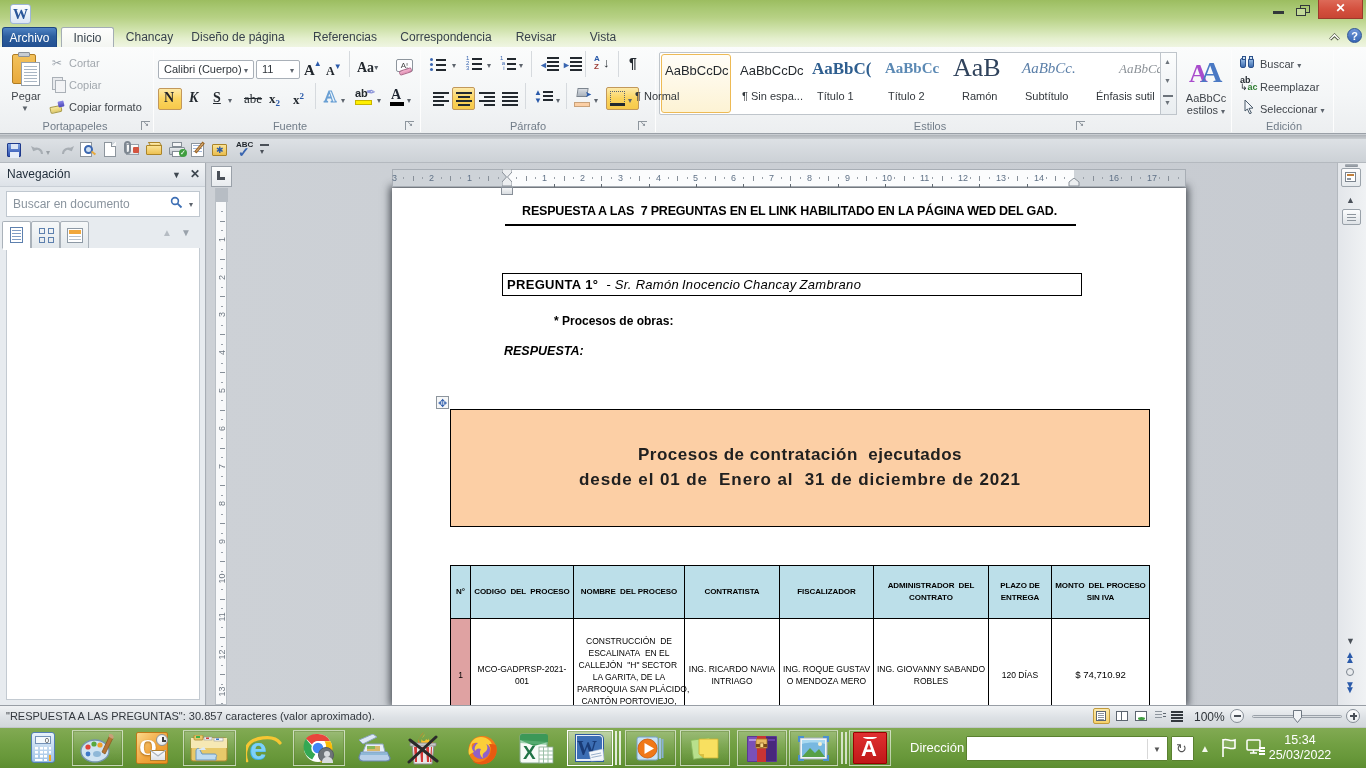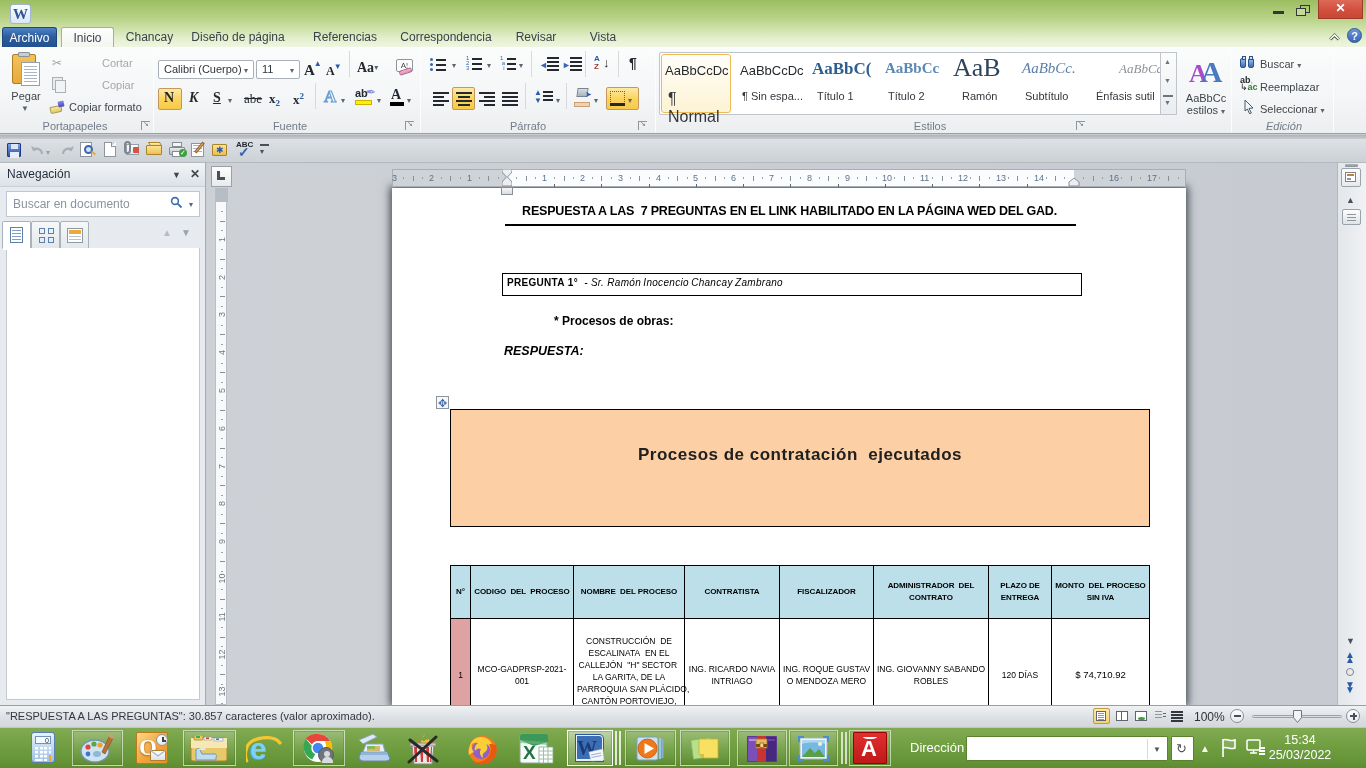--- a/index.html
+++ b/index.html
@@ -27,21 +27,21 @@
 #tab-inicio { left:61px; width:53px; background:linear-gradient(#fefefd,#f3f5f1); border:1px solid #a4adb5; border-bottom:none; border-radius:2.5px 2.5px 0 0; color:#3a444e; }
 
 
 #ribbon { left:0; top:47px; width:1366px; height:87px; background:linear-gradient(#fbfcfc, #f4f6f7 55%, #eceef0 100%); border-bottom:1px solid #9aa0a7; }
 #ribbon-under { left:0; top:135px; width:1366px; height:4px; background:linear-gradient(#aeb3b8,#c9cdd1); }
 .gsep { top:3px; width:1px; height:82px; background:#c9cfd4; border-right:1px solid #fdfdfd; }
 .glabel { top:73px; height:12px; font-size:11px; color:#717c88; text-align:center; }
 .launch { top:74px; width:9px; height:9px; border-left:1px solid #8d959d; border-top:1px solid #8d959d; }
 .launch:after { content:"\2198"; position:absolute; left:1px; top:-2px; font-size:7px; color:#68717b; }
 .rtxt { font-size:11px; color:#40454b; white-space:nowrap; }
-.rtxt-gray { font-size:11px; color:#a2a8ae; white-space:nowrap;margin-left:33px; }
+.rtxt-gray { font-size:11px; color:#a2a8ae; white-space:nowrap; }
 .dropar { color:#5d646c; font-size:8px; }
 
 
 #qat { left:0; top:139px; width:1366px; height:24px; background:linear-gradient(#dde1e5,#ccd1d6); border-bottom:1px solid #b4b9bf; }
 
 
 #navpane { left:0; top:163px; width:206px; height:542px; background:#e7ebef; border-right:1px solid #a7adb4; }
 #nav-head { left:0; top:0; width:205px; height:24px; background:linear-gradient(#f2f4f6,#dde2e8); border-bottom:1px solid #c9cfd6; }
 #nav-search { left:6px; top:28px; width:194px; height:26px; background:#fff; border:1px solid #bfc7cf; }
 #nav-body { left:6px; top:85px; width:194px; height:452px; background:#fff; border:1px solid #c3cad1; border-top:none; }
@@ -139,21 +139,21 @@
   <div class="abs gsep" style="left:153px;"></div>
   <div class="abs gsep" style="left:420px;"></div>
   <div class="abs gsep" style="left:655px;"></div>
   <div class="abs gsep" style="left:1231px;"></div>
   <div class="abs gsep" style="left:1333px;"></div>
 
   <div class="abs glabel" style="left:20px;width:110px;">Portapapeles</div>
   <div class="abs glabel" style="left:240px;width:100px;">Fuente</div>
   <div class="abs glabel" style="left:478px;width:100px;">Párrafo</div>
   <div class="abs glabel" style="left:880px;width:100px;">Estilos</div>
-  <div class="abs glabel" style="left:1234px;width:100px;font-style:italic;">Edición</div>
+  <div class="abs glabel" style="left:1234px;width:100px;">Edición</div>
   <div class="abs launch" style="left:141px;"></div>
   <div class="abs launch" style="left:405px;"></div>
   <div class="abs launch" style="left:638px;"></div>
   <div class="abs launch" style="left:1076px;"></div>
 
   <div class="abs" style="left:12px;top:7px;width:29px;height:34px;">
     <div class="abs" style="left:0;top:0;width:24px;height:30px;background:linear-gradient(#f3c25c,#e8a93c);border:1px solid #b07d24;border-radius:2px;"></div>
     <div class="abs" style="left:6px;top:-2px;width:12px;height:5px;background:#c8cdd3;border:1px solid #8b9199;border-radius:1px;"></div>
     <div class="abs" style="left:9px;top:8px;width:19px;height:24px;background:#fff;border:1px solid #95a0ac;"></div>
     <div class="abs" style="left:12px;top:12px;width:13px;height:1px;background:#a9b6c4;box-shadow:0 3px 0 #a9b6c4, 0 6px 0 #a9b6c4, 0 9px 0 #a9b6c4, 0 12px 0 #a9b6c4, 0 15px 0 #a9b6c4;"></div>
@@ -250,21 +250,21 @@
   <div class="abs" style="left:574px;top:55px;width:16px;height:5px;background:#fbcfa5;border:1px solid #c9a27a;"></div>
   <div class="abs dropar" style="left:594px;top:49px;">▾</div>
   <div class="abs" style="left:606px;top:40px;width:33px;height:23px;background:linear-gradient(#fde9a8,#fbd45e 50%,#f7c94a);border:1px solid #c2985b;border-radius:2px;"></div>
   <div class="abs" style="left:610px;top:44px;width:15px;height:15px;border:1px dotted #5a6472;"></div>
   <div class="abs" style="left:610px;top:56px;width:15px;height:3px;background:#23292f;"></div>
   <div class="abs dropar" style="left:628px;top:49px;">▾</div>
 
   <div class="abs" style="left:659px;top:5px;width:518px;height:63px;background:#fff;border:1px solid #bfc5cb;border-radius:2px;"></div>
   <div class="abs" style="left:661px;top:7px;width:70px;height:59px;background:linear-gradient(#fffdf8,#fdf3d4);border:1.5px solid #edba55;border-radius:3px;"></div>
   <div class="abs" style="left:665px;top:16px;width:66px;font-size:13px;color:#24292e;white-space:nowrap;">AaBbCcDc</div>
-  <div class="abs" style="left:668px;top:43px;width:60px;font-size:16px;color:#33383d;">¶ Normal</div>
+  <div class="abs" style="left:635px;top:43px;width:60px;font-size:11px;color:#33383d;">¶ Normal</div>
   <div class="abs" style="left:740px;top:16px;width:66px;font-size:13px;color:#24292e;white-space:nowrap;">AaBbCcDc</div>
   <div class="abs" style="left:742px;top:43px;width:66px;font-size:11px;color:#33383d;">¶ Sin espa...</div>
   <div class="abs" style="left:812px;top:12px;width:70px;font-size:17px;font-weight:bold;color:#2e5e8f;font-family:'Liberation Serif',serif;white-space:nowrap;">AaBbC(</div>
   <div class="abs" style="left:817px;top:43px;width:60px;font-size:11px;color:#33383d;">Título 1</div>
   <div class="abs" style="left:885px;top:13px;width:70px;font-size:15px;font-weight:bold;color:#5b89b4;font-family:'Liberation Serif',serif;white-space:nowrap;">AaBbCc</div>
   <div class="abs" style="left:888px;top:43px;width:60px;font-size:11px;color:#33383d;">Título 2</div>
   <div class="abs" style="left:953px;top:6px;width:70px;font-size:26px;color:#30435c;font-family:'Liberation Serif',serif;white-space:nowrap;">AaB</div>
   <div class="abs" style="left:962px;top:43px;width:60px;font-size:11px;color:#33383d;">Ramón</div>
   <div class="abs" style="left:1022px;top:13px;width:76px;font-size:15px;font-style:italic;color:#5b7fa8;font-family:'Liberation Serif',serif;white-space:nowrap;">AaBbCc.</div>
   <div class="abs" style="left:1025px;top:43px;width:66px;font-size:11px;color:#33383d;">Subtítulo</div>
@@ -395,28 +395,29 @@
   <div id="nav-body" class="abs"></div>
 </div>
     </div>
 
 <div id="doc-area" class="abs">
       <div id="page"></div>
       <div id="doc-content" style="position:relative;width:1130px;height:542px;">
   <div class="abs" style="left:299px;top:41px;width:567px;text-align:center;font-size:12.5px;font-weight:bold;color:#000;letter-spacing:-0.2px;">RESPUESTA A LAS&nbsp; 7 PREGUNTAS EN EL LINK HABILITADO EN LA PÁGINA WED DEL GAD.</div>
   <div class="abs" style="left:298px;top:61px;width:571px;height:2px;background:#000;"></div>
   <div class="abs" style="left:295px;top:110px;width:580px;height:23px;border:1.4px solid #000;"></div>
-  <div class="abs" style="left:300px;top:114px;font-size:10px;color:#000;letter-spacing:0.3px;"><b>PREGUNTA&nbsp;1°</b>&nbsp; <span style="font-style:italic;">- Sr. Ramón Inocencio Chancay Zambrano</span></div>
+  <div class="abs" style="left:300px;top:114px;font-size:13px;color:#000;letter-spacing:0.3px;"><b>PREGUNTA&nbsp;1°</b>&nbsp; <span style="font-style:italic;">- Sr. Ramón Inocencio Chancay Zambrano</span></div>
   <div class="abs" style="left:347px;top:151px;font-size:12px;font-weight:bold;color:#000;">* Procesos de obras:</div>
   <div class="abs" style="left:297px;top:181px;font-size:12.5px;font-weight:bold;font-style:italic;color:#000;">RESPUESTA:</div>
 
   <div class="abs" style="left:229px;top:233px;width:13px;height:13px;background:#f6f7f8;border:1px solid #8d959d;color:#3a66b0;font-size:11px;line-height:12px;text-align:center;">✥</div>
 
   <div class="abs" style="left:243px;top:246px;width:700px;height:118px;background:#fccfa5;border:1.4px solid #000;"></div>
   <div class="abs" style="left:243px;top:282px;width:700px;text-align:center;font-size:17px;font-weight:bold;color:#202020;letter-spacing:0.5px;">Procesos de contratación&nbsp; ejecutados</div>
+  <div class="abs" style="left:243px;top:307px;width:700px;text-align:center;font-size:17px;font-weight:bold;color:#202020;letter-spacing:0.9px;">desde el 01 de&nbsp; Enero al&nbsp; 31 de diciembre de 2021</div>
 
   <table id="dtable" class="abs" style="left:243px;top:402px;">
     <tbody>
             <tr class="hrow">
       <td style="width:20px;">N°</td>
       <td style="width:103px;"><span style="white-space:nowrap;">CODIGO&nbsp; DEL&nbsp; PROCESO</span></td>
       <td style="width:111px;"><span style="white-space:nowrap;">NOMBRE&nbsp; DEL&nbsp;PROCESO</span></td>
       <td style="width:95px;">CONTRATISTA</td>
       <td style="width:94px;">FISCALIZADOR</td>
       <td style="width:115px;"><span style="white-space:nowrap;">ADMINISTRADOR&nbsp; DEL</span><br>CONTRATO</td>

